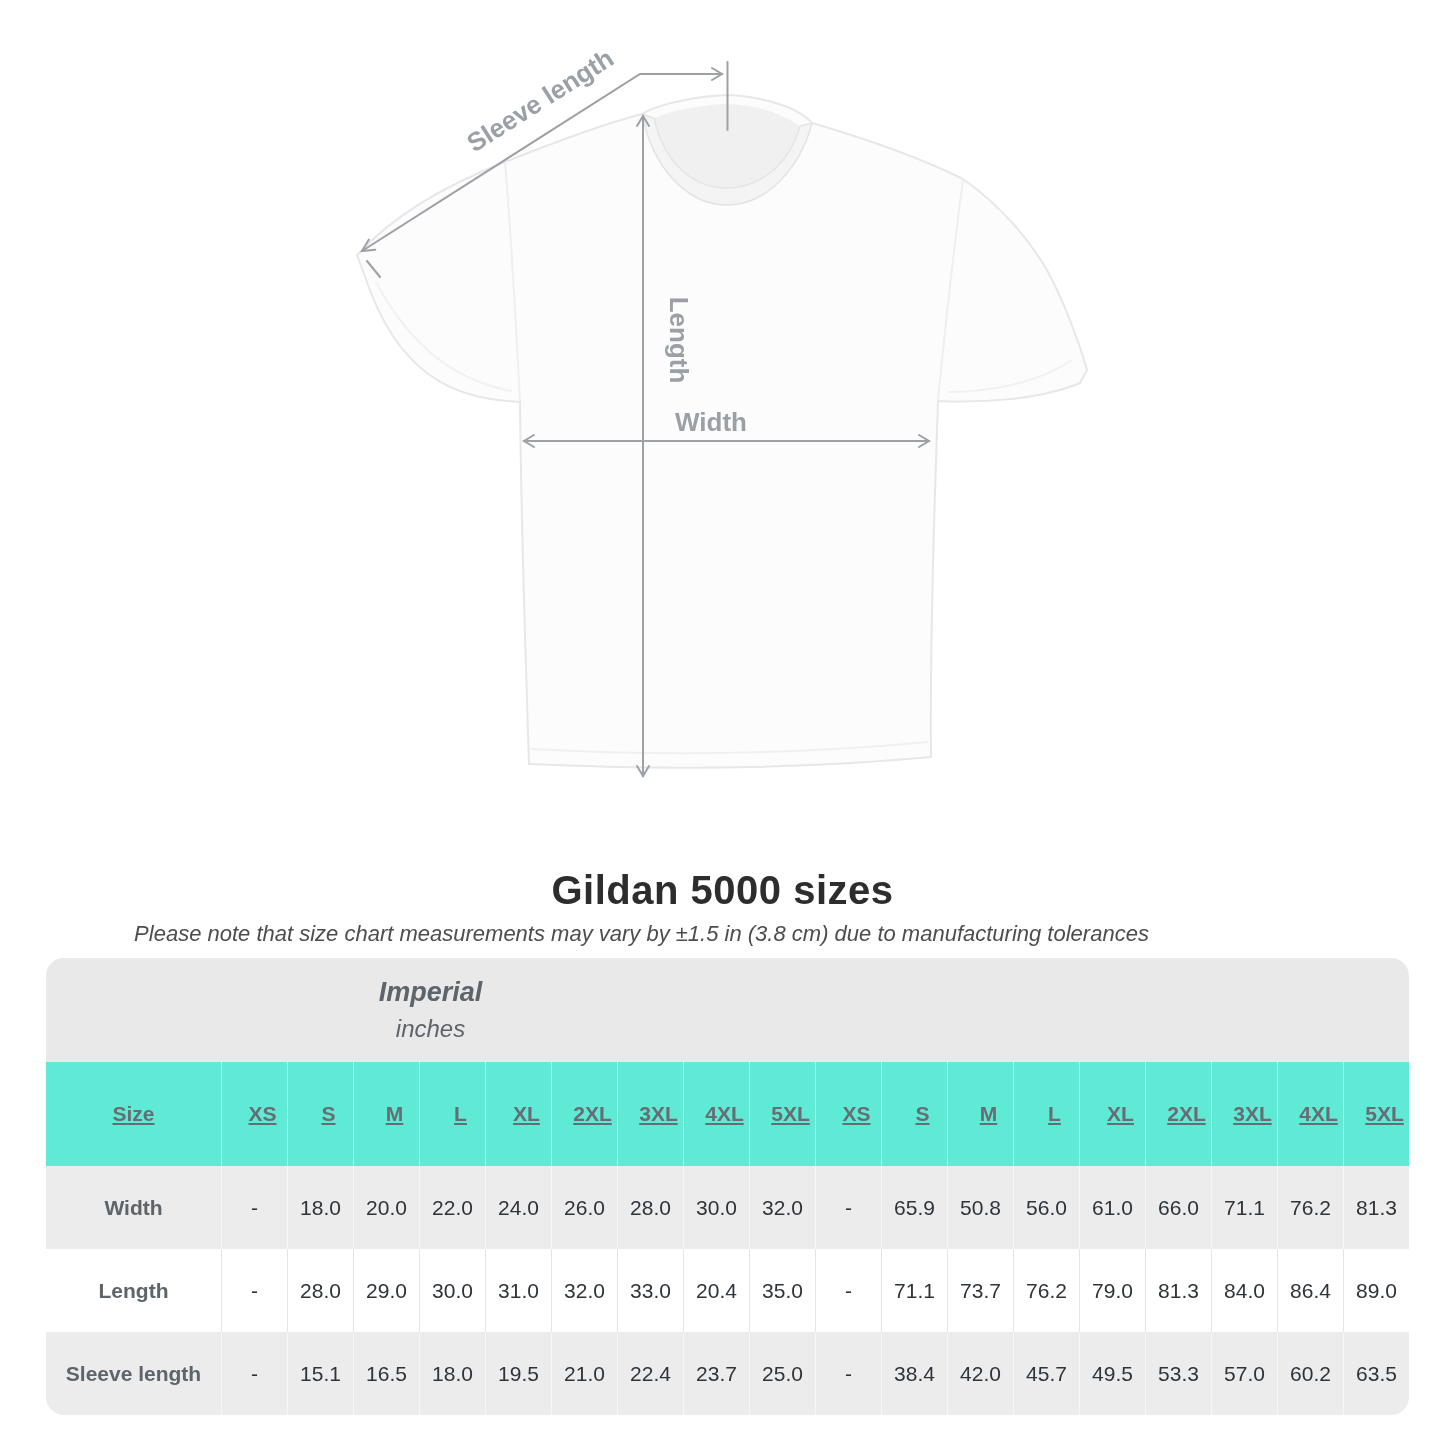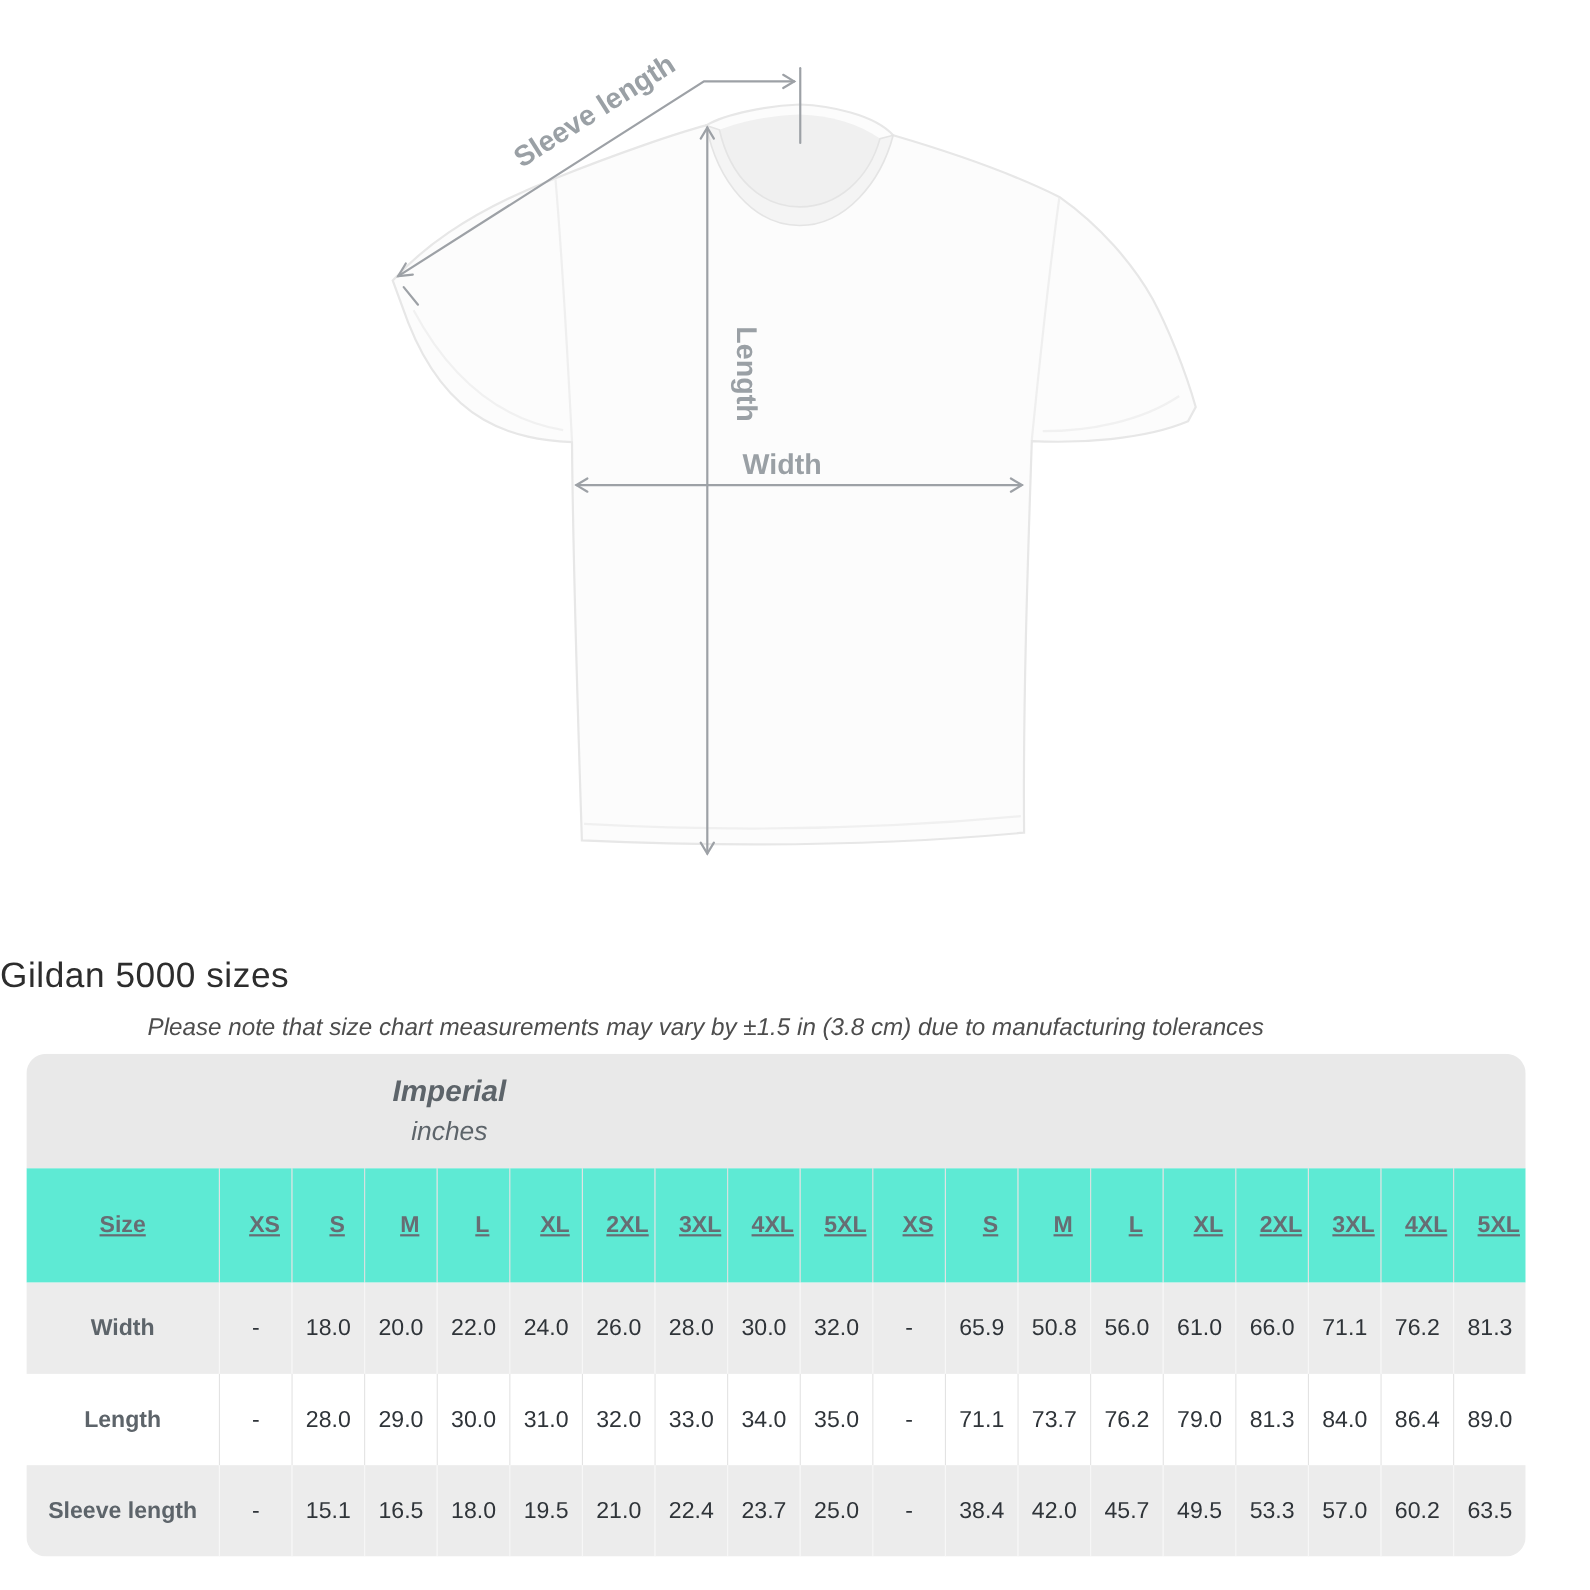--- a/index.html
+++ b/index.html
@@ -4,30 +4,30 @@
 <style>
   html,body{margin:0;padding:0;background:#ffffff;}
   body{
     width:1445px;height:1445px;position:relative;overflow:hidden;
     font-family:"Liberation Sans", sans-serif;
   }
   
   .diagram{position:absolute;left:0;top:0;width:1445px;height:845px;}
   
   .page-title{
-    position:absolute;top:868px;left:0;width:1445px;text-align:left;
-    font-size:32px;font-weight:normal;color:#2d2d2d;letter-spacing:.5px;
+    position:absolute;top:868px;left:0;width:1445px;text-align:center;
+    font-size:40px;font-weight:bold;color:#2d2d2d;letter-spacing:.5px;
   }
   .page-subtitle{
     position:absolute;top:921px;left:0;width:1283px;text-align:center;
     font-size:22px;font-style:italic;color:#4d4d4d;
   }
   
   .size-table{
-    position:absolute;left:24px;top:958px;width:1363px;
+    position:absolute;left:46px;top:958px;width:1363px;
     border-radius:18px;overflow:hidden;
     display:grid;grid-template-columns:175px repeat(18,1fr);
   }
   .group-row{
     grid-column:1 / -1;height:104px;background:#e9e9e9;position:relative;
   }
   .group-block{
     position:absolute;top:0;height:100%;display:flex;flex-direction:column;
     align-items:center;justify-content:center;color:#5d646a;
   }
@@ -163,21 +163,21 @@
 
   <div style="display:contents" class="row-white">
     <div class="cell data-cell row-label">Length</div>
     <div class="cell data-cell divided">-</div>
     <div class="cell data-cell divided">28.0</div>
     <div class="cell data-cell divided">29.0</div>
     <div class="cell data-cell divided">30.0</div>
     <div class="cell data-cell divided">31.0</div>
     <div class="cell data-cell divided">32.0</div>
     <div class="cell data-cell divided">33.0</div>
-    <div class="cell data-cell divided">34.0</div>
+    <div class="cell data-cell divided">20.4</div>
     <div class="cell data-cell divided">35.0</div>
     <div class="cell data-cell divided">-</div>
     <div class="cell data-cell divided">71.1</div>
     <div class="cell data-cell divided">73.7</div>
     <div class="cell data-cell divided">76.2</div>
     <div class="cell data-cell divided">79.0</div>
     <div class="cell data-cell divided">81.3</div>
     <div class="cell data-cell divided">84.0</div>
     <div class="cell data-cell divided">86.4</div>
     <div class="cell data-cell divided">89.0</div>

